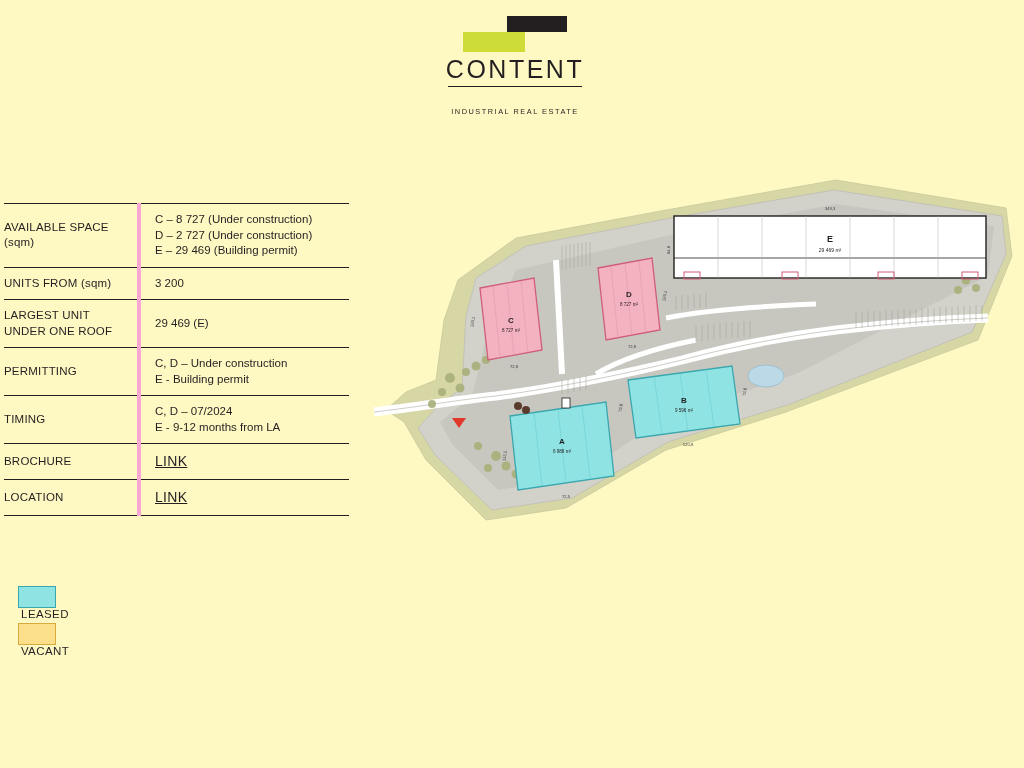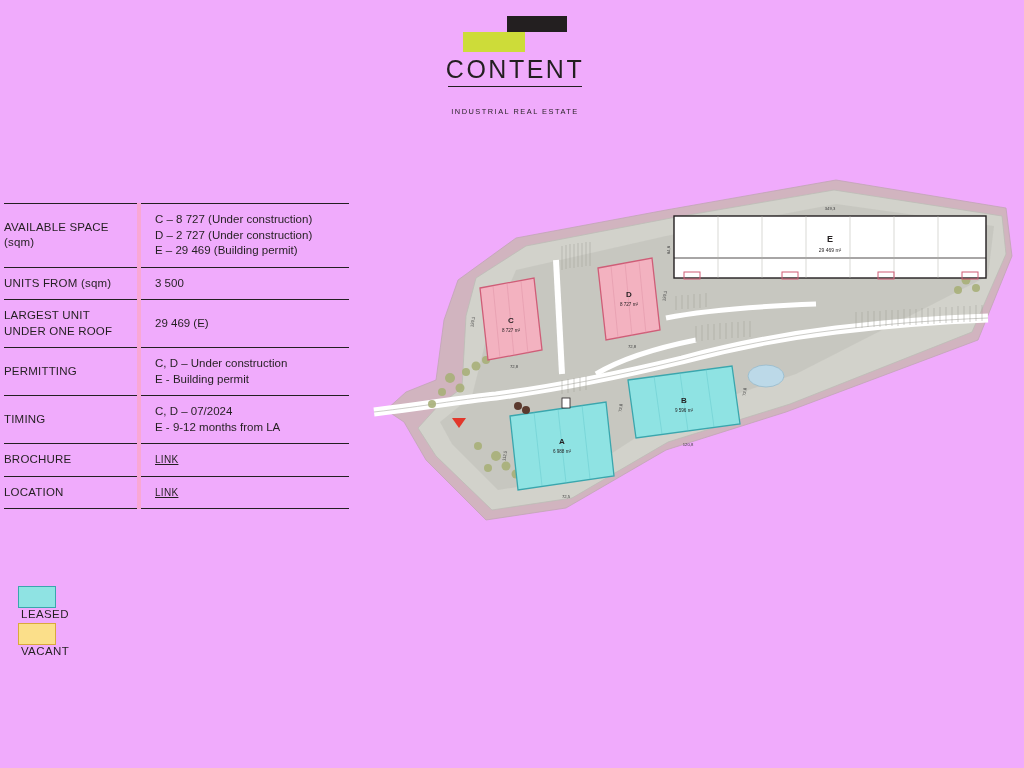--- a/index.html
+++ b/index.html
@@ -7,21 +7,21 @@
     margin: 0; padding: 0;
     width: 1024px; height: 768px;
     background: #ffffff;
     font-family: "Liberation Sans", sans-serif;
     color: #231f20;
     overflow: hidden;
   }
   #page {
     position: relative;
     width: 1024px; height: 768px;
-    background: #f0abfc;
+    background: #fef9c3;
   }
 
   
   #logo {
     position: absolute;
     left: 440px; top: 16px;
     width: 150px;
     text-align: center;
   }
   #logo-mark {
@@ -83,21 +83,21 @@
     letter-spacing: 0.2px;
   }
   #spec td.v {
     border-left: 4px solid #f9a8d4;
     padding-left: 14px;
   }
   #spec .line { display: block; }
   #spec a {
     color: #231f20;
     text-decoration: underline;
-    font-size: 10px;
+    font-size: 14px;
     letter-spacing: 0.3px;
   }
 
   
   #legend {
     position: absolute;
     left: 18px; top: 586px;
     font-size: 11.5px;
     letter-spacing: 0.4px;
   }
@@ -165,21 +165,21 @@
           <span class="line">C – 8 727 (Under construction)</span>
           <span class="line">D – 2 727 (Under construction)</span>
           <span class="line">E – 29 469 (Building permit)</span>
         </td>
       </tr>
       <tr>
         <td class="k">
           <span class="line">UNITS FROM (sqm)</span>
         </td>
         <td class="v">
-          <span class="line">3 500</span>
+          <span class="line">3 200</span>
         </td>
       </tr>
       <tr>
         <td class="k">
           <span class="line">LARGEST UNIT</span>
           <span class="line">UNDER ONE ROOF</span>
         </td>
         <td class="v">
           <span class="line">29 469 (E)</span>
         </td>

